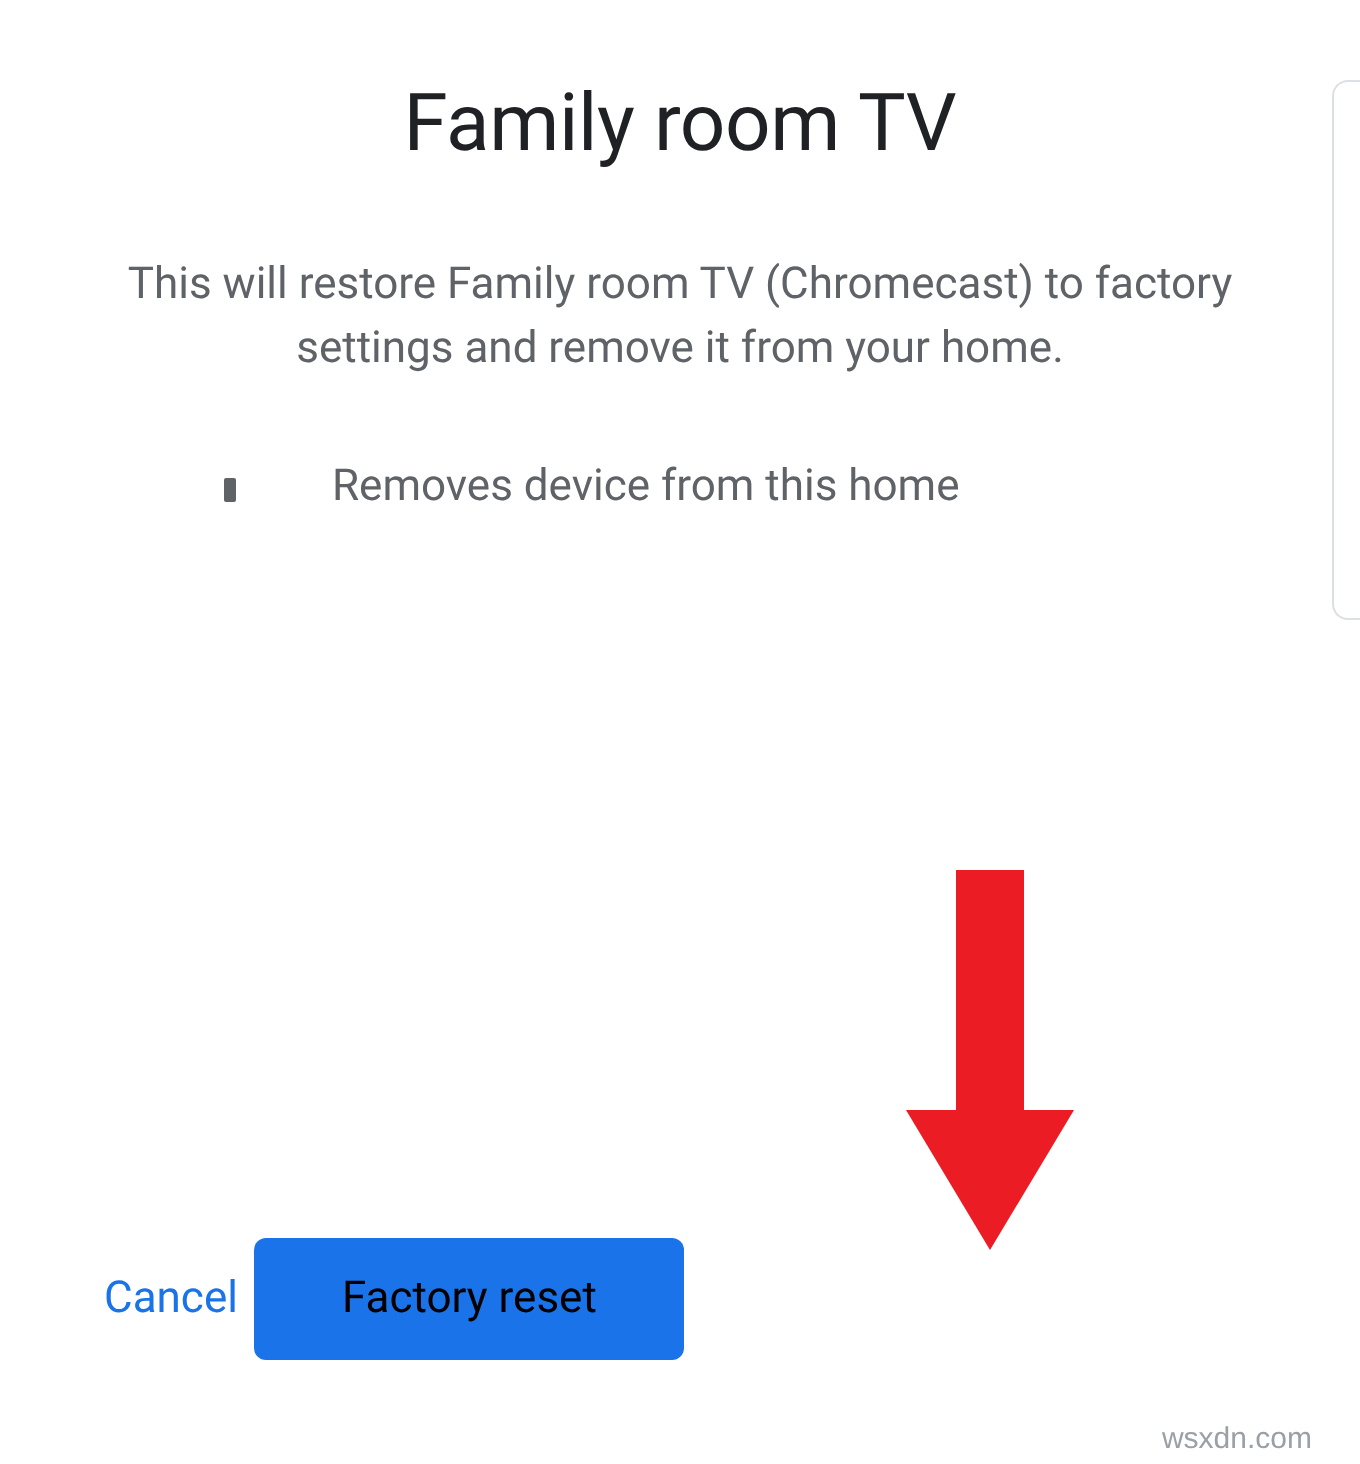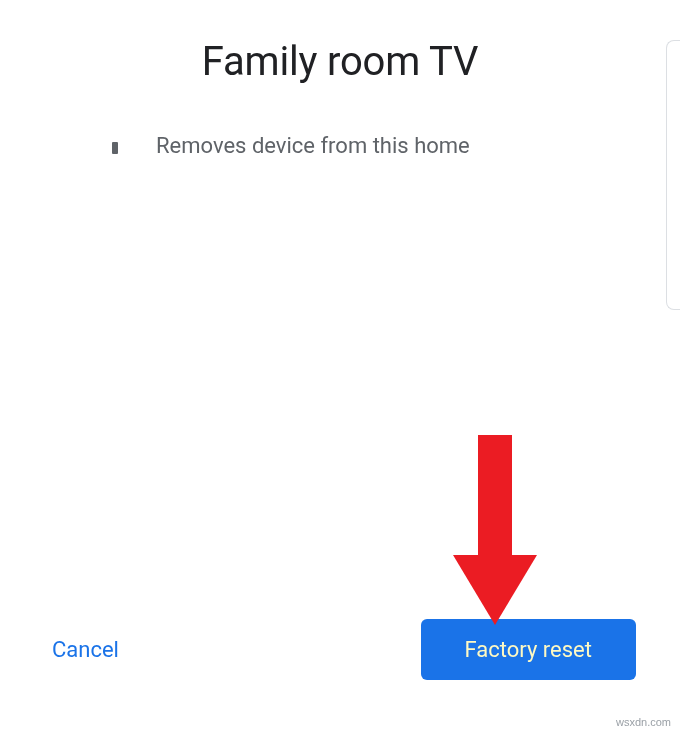--- a/index.html
+++ b/index.html
@@ -37,76 +37,75 @@
       text-align: center;
       margin-bottom: 34px;
       padding: 0 6px;
     }
     .removes-row {
       display: flex;
       align-items: center;
       justify-content: flex-start;
       padding-left: 60px;
       margin-top: 6px;
-      gap: 32px;
+      gap: 42px;
     }
     .home-icon {
       display: inline-flex;
       align-items: center;
       gap: 6px;
       color: #5f6368;
       font-size: 18px;
       font-weight: 700;
       letter-spacing: 1px;
     }
     .removes-text {
       font-size: 22px;
       color: #5f6368;
     }
     .spacer {
       flex: 1;
     }
     .button-row {
       display: flex;
-      justify-content: space-between;
       align-items: center;
       padding: 0 4px 12px 4px;
     }
     .cancel-btn {
       background: transparent;
       border: none;
       color: #1a73e8;
       font-size: 22px;
       font-weight: 400;
       cursor: pointer;
       padding: 10px 8px;
       font-family: inherit;
     }
     .primary-btn {
       background: #1a73e8;
       border: none;
-      color: #fef9c3;
+      color: #000000;
       font-size: 22px;
       font-weight: 400;
       cursor: pointer;
       padding: 18px 44px;
       border-radius: 6px;
       font-family: inherit;
     }
     .arrow-overlay {
       position: absolute;
       left: 435px;
       top: 425px;
       pointer-events: none;
     }
     .watermark {
       position: absolute;
       bottom: 4px;
-      right: 9px;
-      font-size: 11px;
+      right: 24px;
+      font-size: 15px;
       color: #9aa0a6;
       font-family: Arial, sans-serif;
     }
     .scroll-edge {
       position: absolute;
       right: 0;
       top: 40px;
       width: 14px;
       height: 270px;
       border: 1px solid #dcdfe3;
@@ -117,20 +116,21 @@
   </style>
 </head>
 <body>
 
 <div class="scroll-edge"></div>
 
 <div class="dialog">
 
   <h1 class="title">Family room TV</h1>
 
+  <p class="body-text">This will restore Family room TV (Chromecast) to factory settings and remove it from your home.</p>
 
 
   <div class="removes-row">
     <span class="home-icon">
       <svg width="24" height="20" viewBox="0 0 24 20">
         <path d="M3 9 L3 18 L8 18 L8 12 L8 18 L3 18 Z" fill="#5f6368"></path>
         <rect x="12" y="6" width="6" height="12" fill="#5f6368" rx="1"></rect>
       </svg>
     </span>
     <span class="removes-text">Removes device from this home</span>

